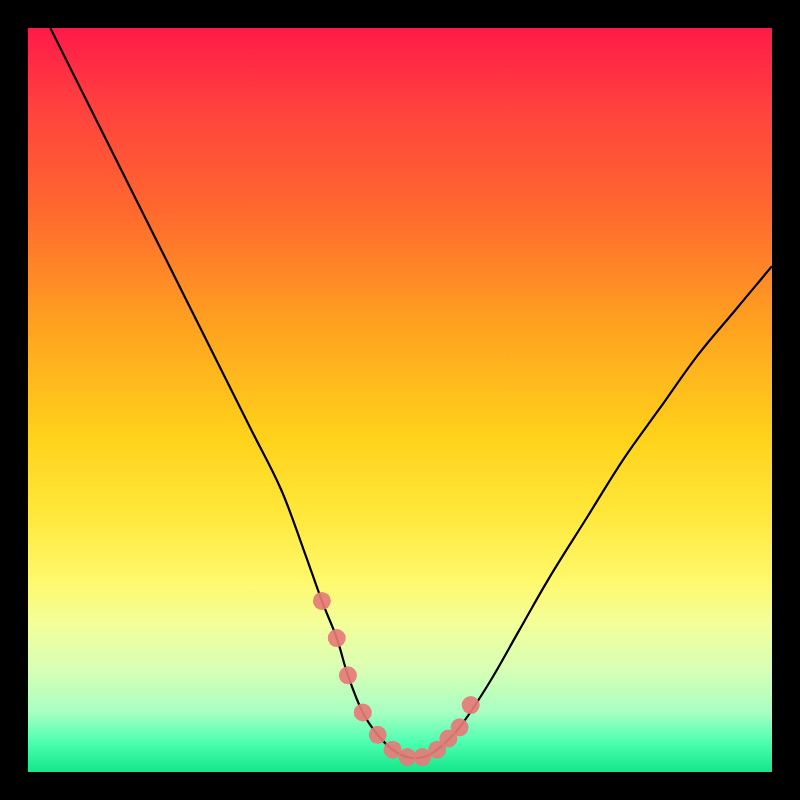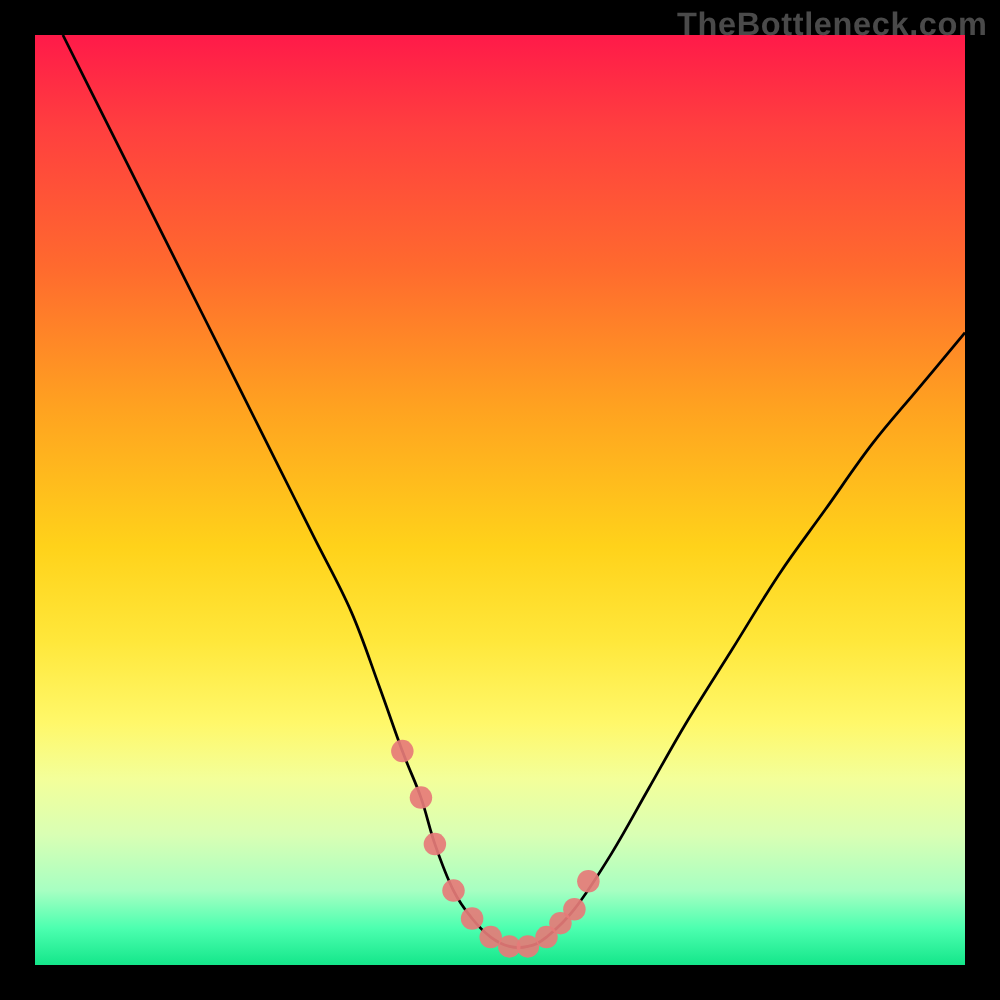--- a/index.html
+++ b/index.html
@@ -80,14 +80,13 @@
         <circle cx="364.56" cy="721.68" r="9" fill="#e67b78" fill-opacity="0.92"></circle>
         <circle cx="379.44" cy="729.12" r="9" fill="#e67b78" fill-opacity="0.92"></circle>
         <circle cx="394.32" cy="729.12" r="9" fill="#e67b78" fill-opacity="0.92"></circle>
         <circle cx="409.20" cy="721.68" r="9" fill="#e67b78" fill-opacity="0.92"></circle>
         <circle cx="420.36" cy="710.52" r="9" fill="#e67b78" fill-opacity="0.92"></circle>
         <circle cx="431.52" cy="699.36" r="9" fill="#e67b78" fill-opacity="0.92"></circle>
         <circle cx="442.68" cy="677.04" r="9" fill="#e67b78" fill-opacity="0.92"></circle>
       </g>
   </svg>
 
-  <div class="watermark">TheBottleneck.com</div>
 </div>
 
 </body></html>

